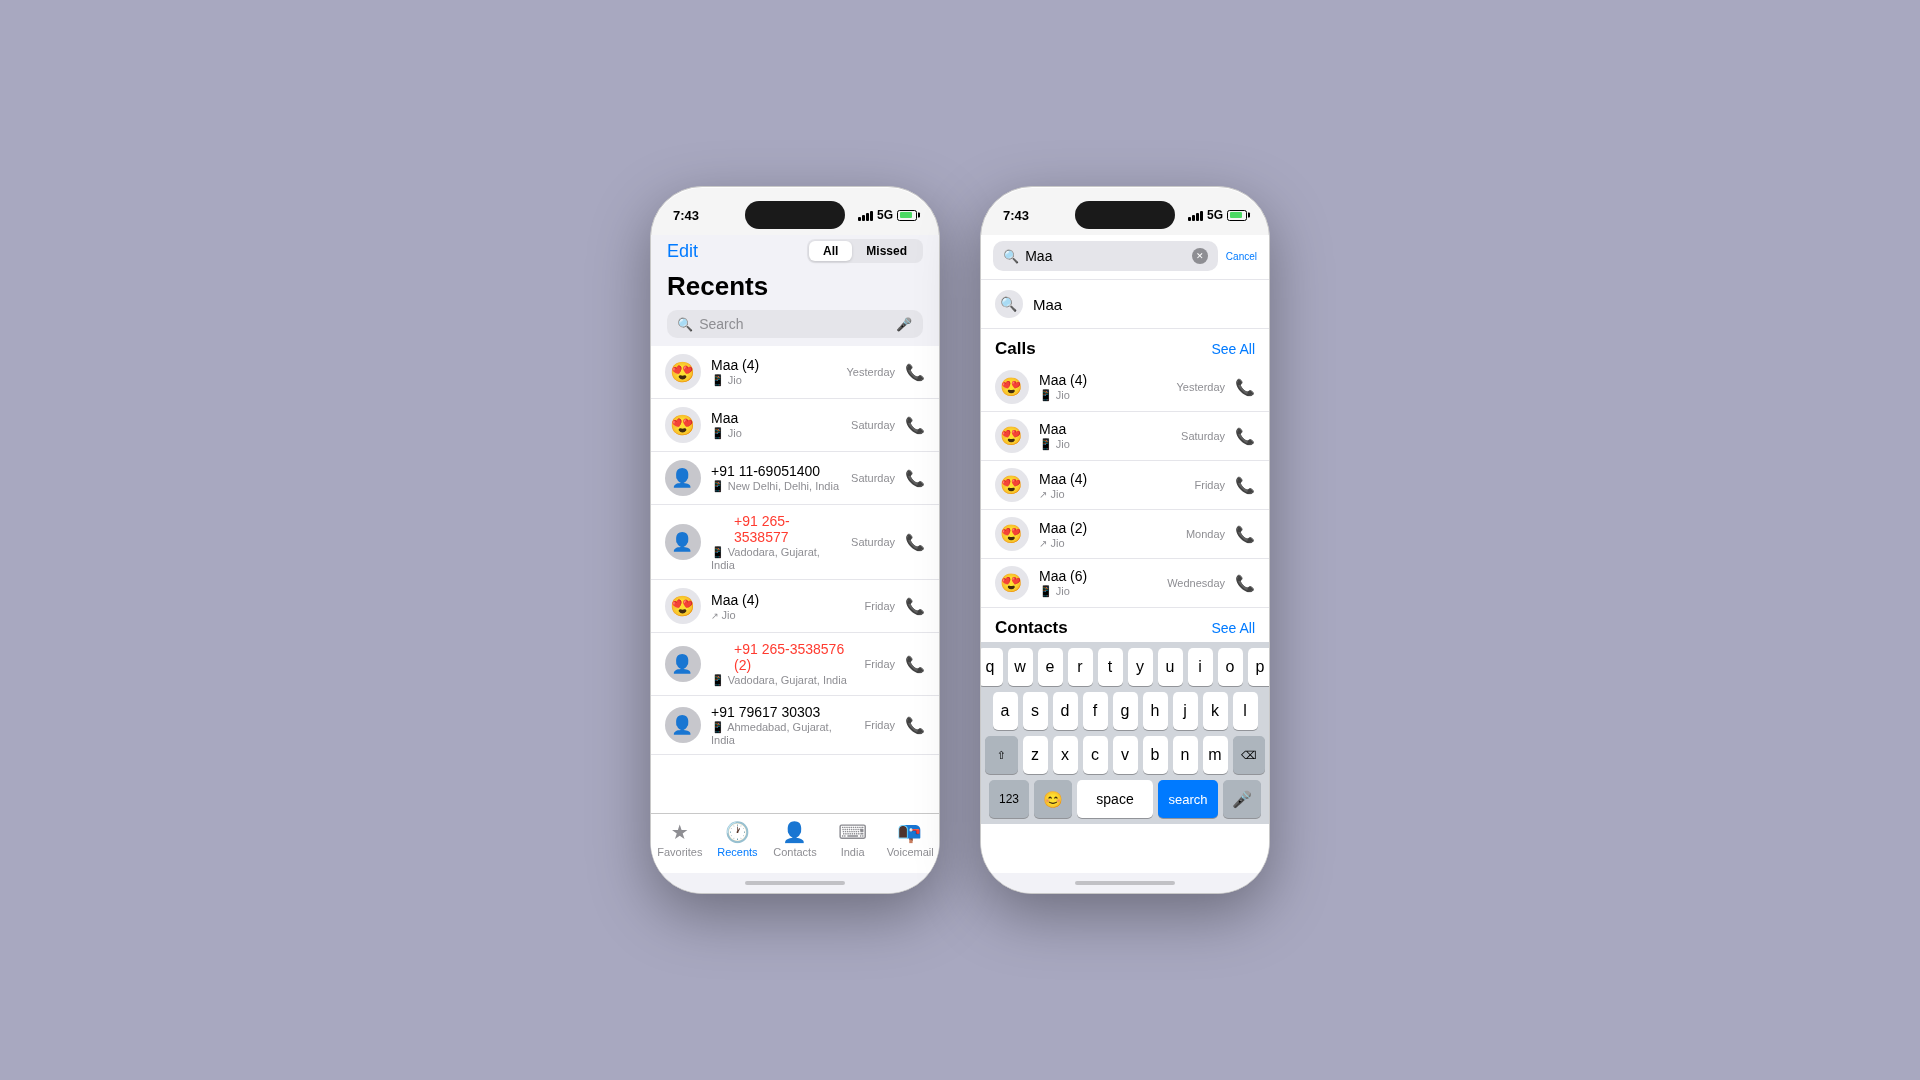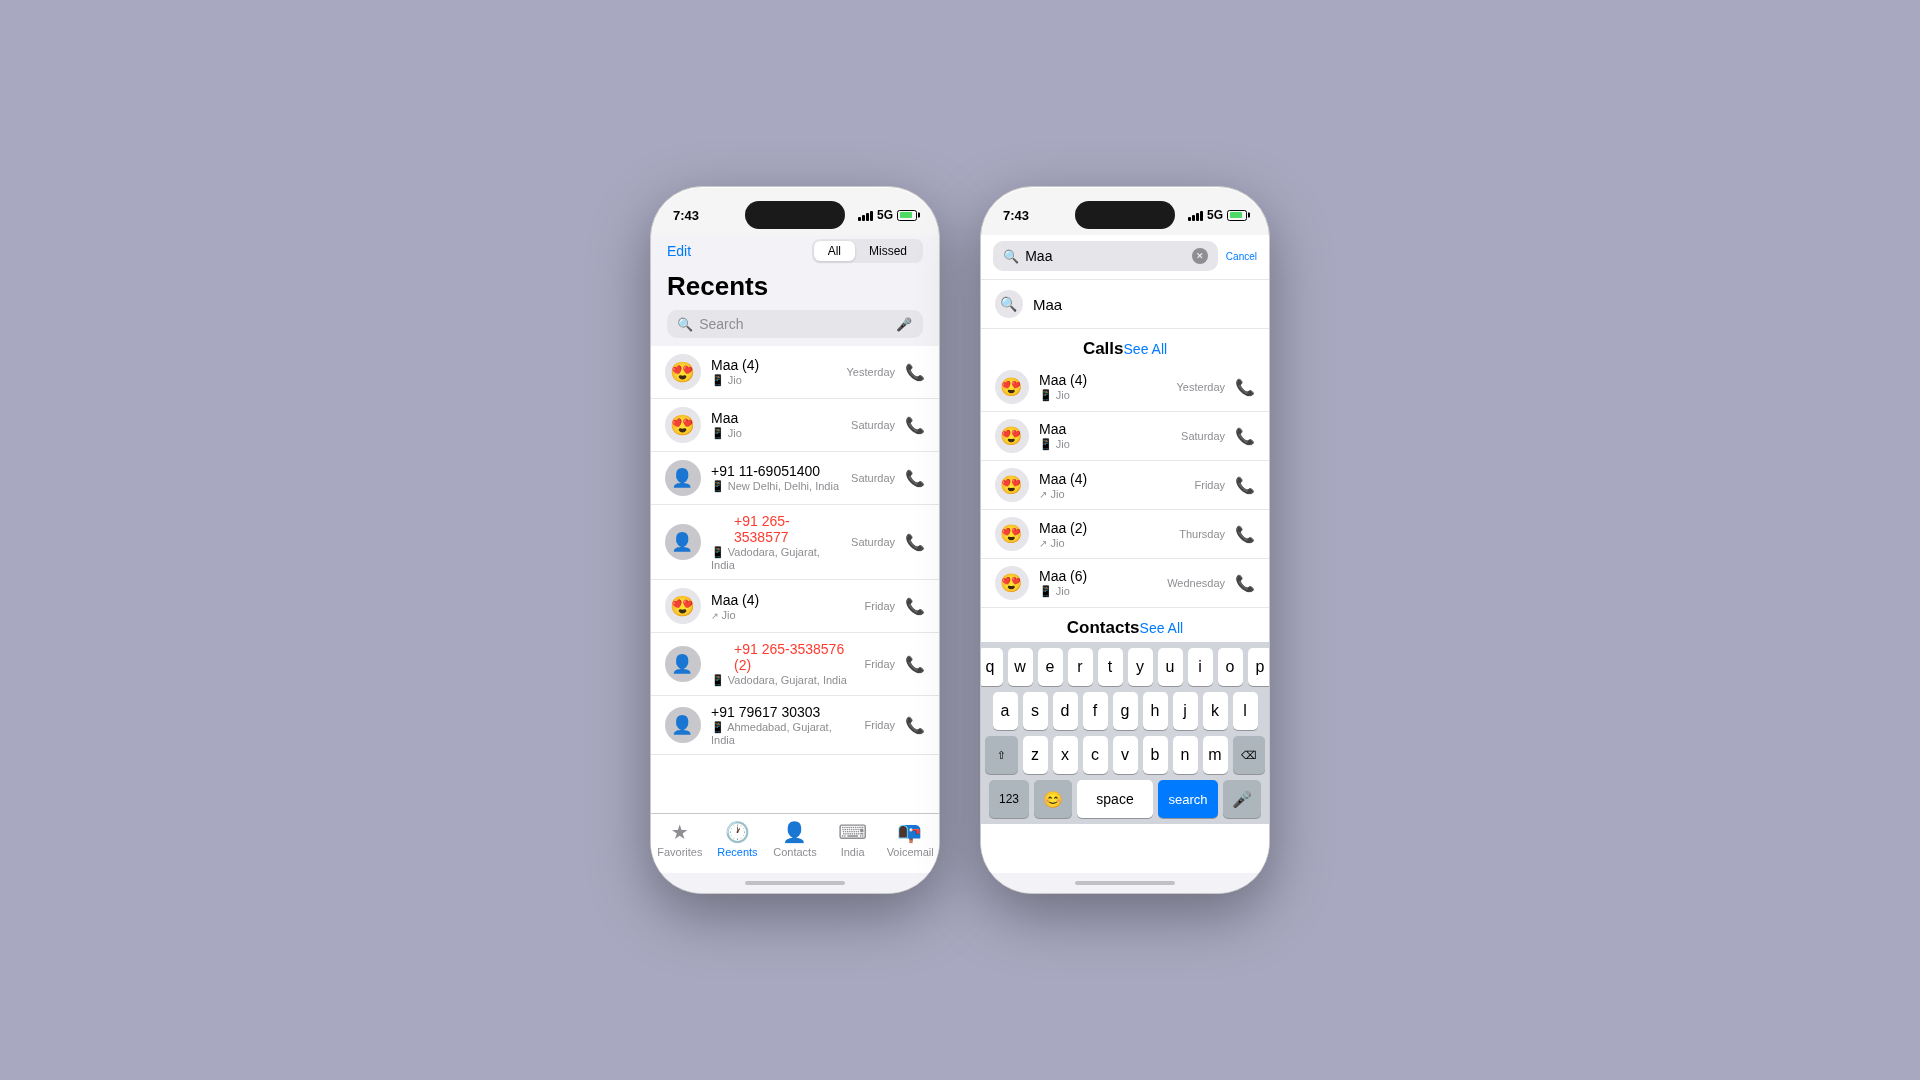--- a/index.html
+++ b/index.html
@@ -132,35 +132,35 @@
 
     .recents-top-row {
       display: flex;
       justify-content: space-between;
       align-items: center;
       margin-bottom: 8px;
     }
 
     .edit-btn {
       color: #007aff;
-      font-size: 14px;
+      font-size: 18px;
     }
 
     .segment-control {
       display: flex;
       background: #e5e5ea;
       border-radius: 8px;
       padding: 2px;
     }
 
     .seg-btn {
       padding: 3px 14px;
       border-radius: 6px;
       font-size: 12px;
-      font-weight: 400;
+      font-weight: 700;
     }
     .seg-btn.active {
       background: #fff;
       box-shadow: 0 1px 3px rgba(0,0,0,0.15);
     }
 
     .recents-title {
       font-size: 26px;
       font-weight: 700;
       color: #000;
@@ -371,21 +371,21 @@
     }
 
     .suggestion-text {
       font-size: 15px;
       color: #000;
     }
 
     
     .section-header {
       display: flex;
-      justify-content: center;
+      justify-content: space-between;
       align-items: center;
       padding: 10px 14px 4px;
     }
 
     .section-title {
       font-size: 17px;
       font-weight: 600;
       color: #000;
     }
 
@@ -782,21 +782,21 @@
         <span class="result-time">Friday</span>
         <span class="phone-blue">📞</span>
       </div>
 
       <div class="result-item">
         <div class="result-avatar">😍</div>
         <div class="result-info">
           <div class="result-name">Maa (2)</div>
           <div class="result-sub"><span style="color:#8e8e93;font-size:10px">↗</span> Jio</div>
         </div>
-        <span class="result-time">Thursday</span>
+        <span class="result-time">Monday</span>
         <span class="phone-blue">📞</span>
       </div>
 
       <div class="result-item">
         <div class="result-avatar">😍</div>
         <div class="result-info">
           <div class="result-name">Maa (6)</div>
           <div class="result-sub">📱 Jio</div>
         </div>
         <span class="result-time">Wednesday</span>

